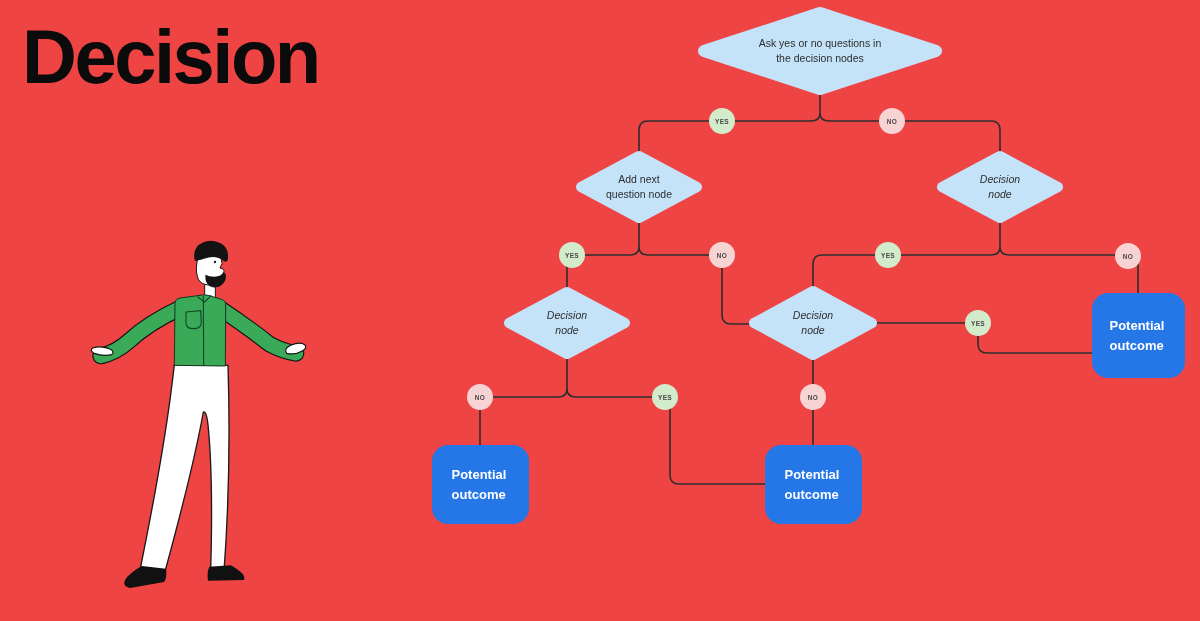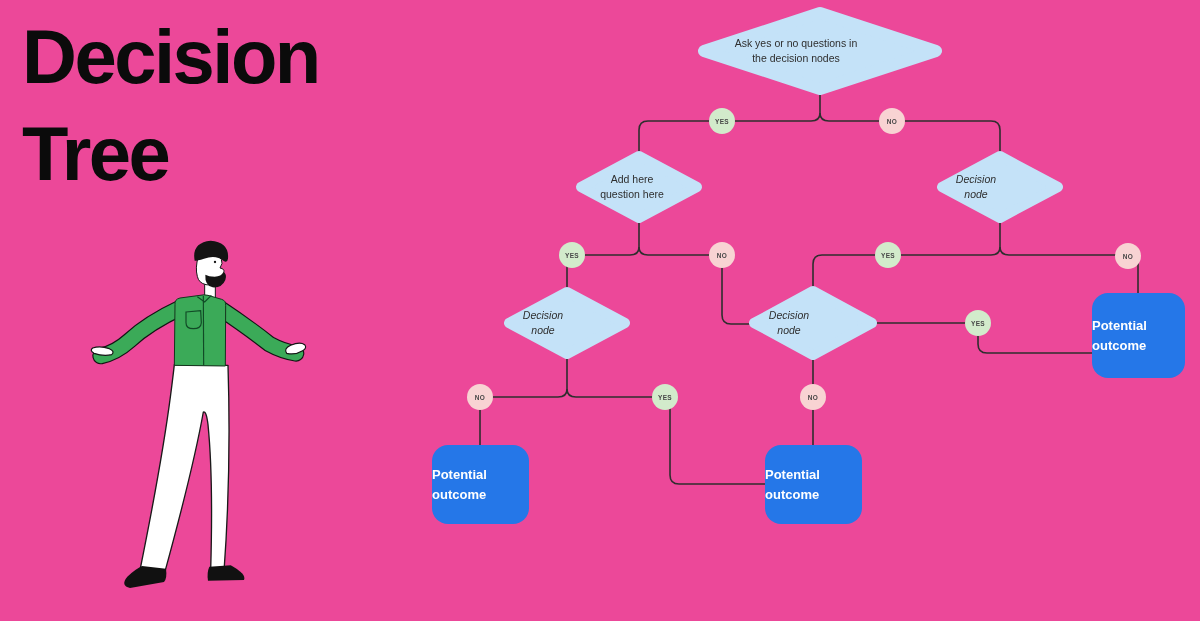--- a/index.html
+++ b/index.html
@@ -1,28 +1,28 @@
 <!DOCTYPE html>
 <html><head>
 <meta charset="utf-8">
 <style>
   html,body{margin:0;padding:0;background:#ffffff;}
   .canvas{
-    position:relative;width:1200px;height:621px;overflow:hidden;background:#ec4899;
+    position:relative;width:1200px;height:621px;overflow:hidden;background:#ef4444;
     font-family:"Liberation Sans",sans-serif;
   }
   .title{
     position:absolute;left:22px;top:8px;color:#0b0b0b;
     font-size:76px;font-weight:bold;line-height:97px;letter-spacing:-2.5px;
   }
   .diagram-svg,.person-svg{position:absolute;}
   .diagram-svg{left:0;top:0;width:1200px;height:621px;}
   .person-svg{left:80px;top:228px;width:240px;height:378px;}
   .node-label{
-    position:absolute;display:flex;align-items:center;
+    position:absolute;display:flex;align-items:center;justify-content:center;
     text-align:center;font-size:10.5px;color:#2e2e2e;line-height:1.4;pointer-events:none;
   }
   .node-label .inner{display:block;}
   .w-root .inner{max-width:132px;}
   .w-addnext .inner{max-width:76px;}
   .w-decision .inner{max-width:52px;font-style:italic;}
   .outcome-label{color:#ffffff;font-weight:bold;font-size:13px;line-height:1.5;text-align:left;}
   .outcome-label .inner{width:58px;}
   .badge{
     position:absolute;width:26px;height:26px;border-radius:50%;
@@ -32,21 +32,20 @@
   .badge.yes{background:#D2EBCB;}
   .badge.no{background:#F8D3D3;}
 </style>
 </head>
 <body>
 
 <div class="canvas">
 
   <div class="title">
     <div>Decision</div>
-    <div>Tree</div>
   </div>
 
   <svg class="person-svg" viewBox="0 0 720 1134" aria-hidden="true">
 
     <path d="M374,160 L374,215 L406,215 L406,160 Z" fill="#ffffff" stroke="#161616" stroke-width="3"></path>
 
     <path d="M355,85 Q345,120 352,145 Q356,165 378,170 Q402,174 416,162 Q424,154 422,146 Q436,140 432,128 Q429,120 420,120 Q430,106 424,94 Q410,74 380,76 Q362,78 355,85 Z" fill="#ffffff" stroke="#161616" stroke-width="3"></path>
 
     <path d="M344,98 Q334,44 392,38 Q448,42 444,92 Q442,106 430,98 Q408,80 372,92 Q352,98 344,98 Z" fill="#131313"></path>
 
@@ -99,21 +98,21 @@
       <rect x="432" y="445" width="97" height="79" rx="16" fill="#2577E8"></rect>
       <rect x="765" y="445" width="97" height="79" rx="16" fill="#2577E8"></rect>
       <rect x="1092" y="293" width="93" height="85" rx="16" fill="#2577E8"></rect>
     </g>
   </svg>
 
   <div class="node-label w-root" style="left:730px;top:23px;width:180px;height:56px;">
     <span class="inner">Ask yes or no questions in the decision nodes</span>
   </div>
   <div class="node-label w-addnext" style="left:594px;top:161px;width:90px;height:52px;">
-    <span class="inner">Add here question here</span>
+    <span class="inner">Add next question node</span>
   </div>
   <div class="node-label w-decision" style="left:950px;top:161px;width:100px;height:52px;">
     <span class="inner">Decision node</span>
   </div>
   <div class="node-label w-decision" style="left:517px;top:297px;width:100px;height:52px;">
     <span class="inner">Decision node</span>
   </div>
   <div class="node-label w-decision" style="left:763px;top:297px;width:100px;height:52px;">
     <span class="inner">Decision node</span>
   </div>

